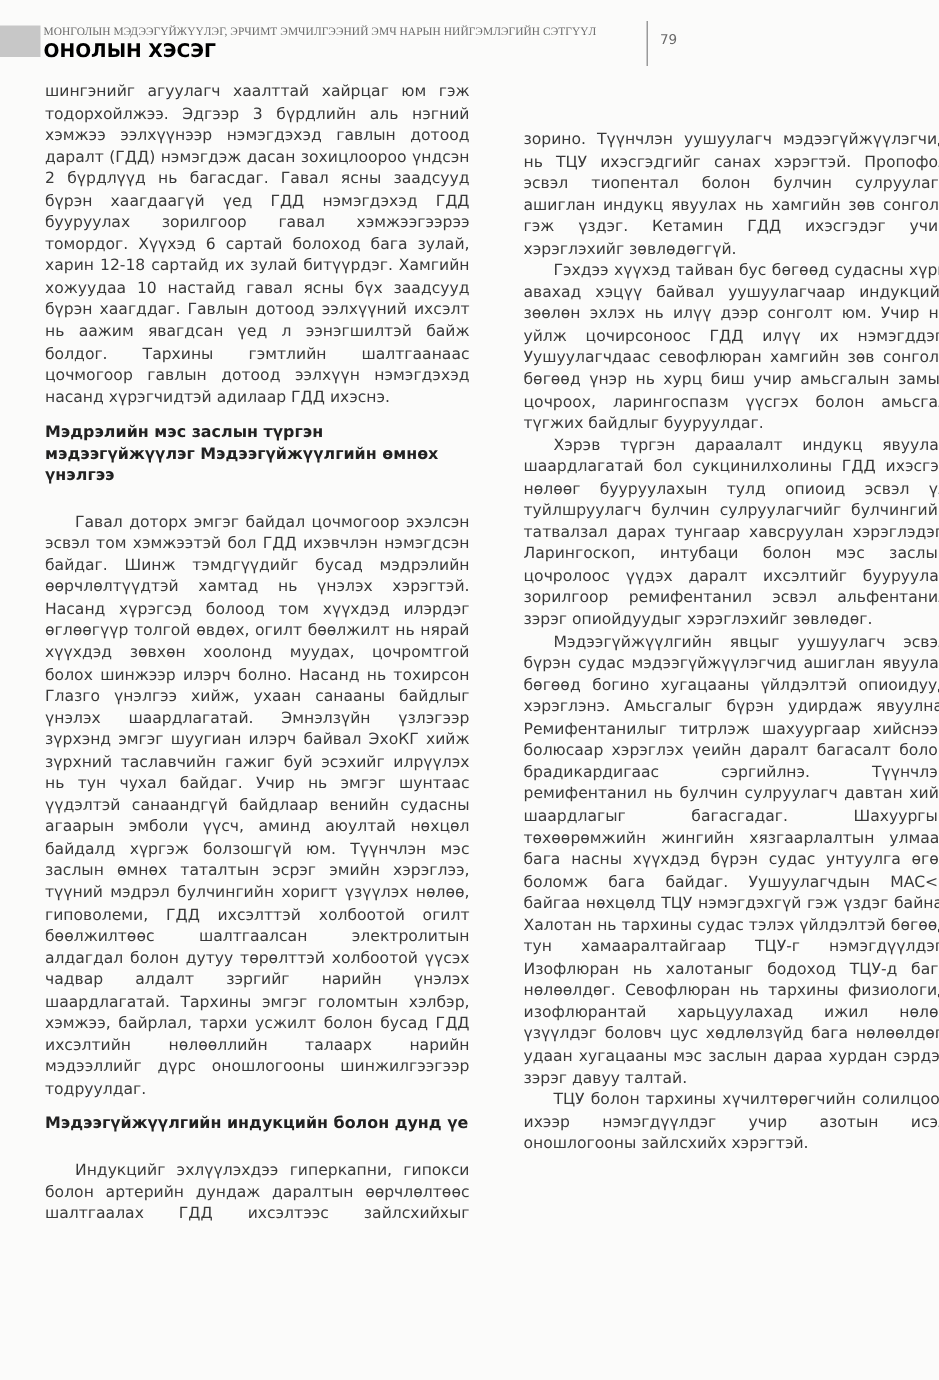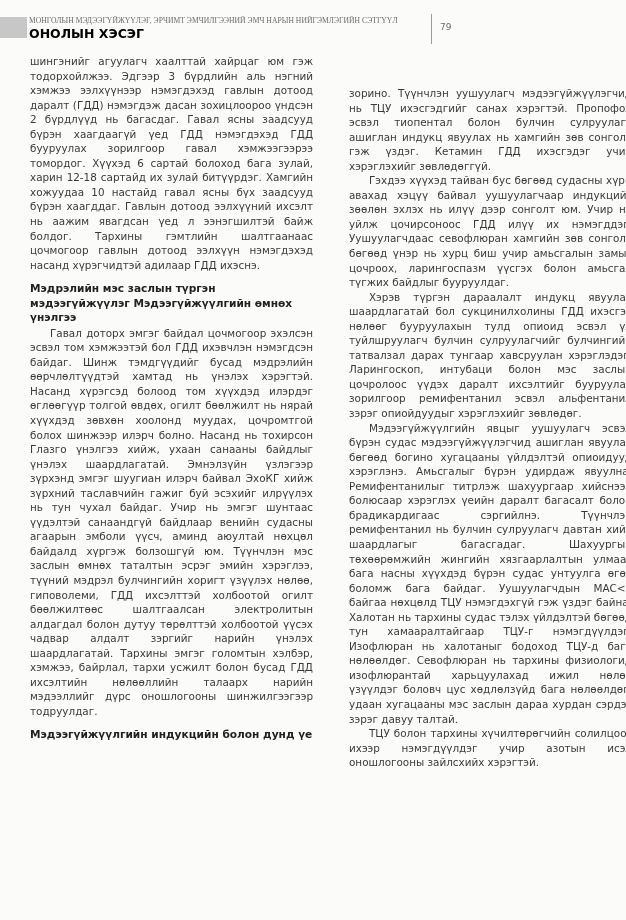--- a/index.html
+++ b/index.html
@@ -12,39 +12,40 @@
   .hdr-journal { position: absolute; left: 29px; top: 16px; font-size: 7.6px; color: #6a6a6a; letter-spacing: 0.05px; white-space: nowrap; font-family: Liberation Serif, serif; }
   .hdr-section { position: absolute; left: 29px; top: 26px; font-size: 12.5px; font-weight: bold; color: #000000; white-space: nowrap; }
   .hdr-divider { position: absolute; left: 431px; top: 14px; width: 1px; height: 30px; background: #9a9a9a; }
   .hdr-page { position: absolute; left: 440px; top: 22px; font-size: 9px; color: #6a6a6a; }
   .col { position: absolute; top: 54px; width: 283px; font-size: 10.4px; line-height: 14.55px; }
   .col.left { left: 30px; }
   .col.right { left: 349px; margin-top: 32px; }
   .col p { margin: 0; text-align: justify; text-align-last: left; hyphens: none; }
   .col p.indent { text-indent: 20px; }
   .col h3 { margin: 5px 0 0 0; font-size: 10.6px; line-height: 14.5px; font-weight: bold; color: #222; }
-  .col h3 + p { margin-top: 1px; }
+  .col h3 + p { margin-top: 16px; }
   .gap { height: 4px; }
 </style>
 </head>
 <body>
 
 <div class="hdr-block"></div>
 <div class="hdr-journal">МОНГОЛЫН МЭДЭЭГҮЙЖҮҮЛЭГ, ЭРЧИМТ ЭМЧИЛГЭЭНИЙ ЭМЧ НАРЫН НИЙГЭМЛЭГИЙН СЭТГҮҮЛ</div>
 <div class="hdr-section">ОНОЛЫН ХЭСЭГ</div>
 <div class="hdr-divider"></div>
 <div class="hdr-page">79</div>
 
 <div class="col left">
   <p>шингэнийг агуулагч хаалттай хайрцаг юм гэж тодорхойлжээ. Эдгээр 3 бүрдлийн аль нэгний хэмжээ ээлхүүнээр нэмэгдэхэд гавлын дотоод даралт (ГДД) нэмэгдэж дасан зохицлоороо үндсэн 2 бүрдлүүд нь багасдаг. Гавал ясны заадсууд бүрэн хаагдаагүй үед ГДД нэмэгдэхэд ГДД бууруулах зорилгоор гавал хэмжээгээрээ томордог. Хүүхэд 6 сартай болоход бага зулай, харин 12-18 сартайд их зулай битүүрдэг. Хамгийн хожуудаа 10 настайд гавал ясны бүх заадсууд бүрэн хаагддаг. Гавлын дотоод ээлхүүний ихсэлт нь аажим явагдсан үед л ээнэгшилтэй байж болдог. Тархины гэмтлийн шалтгаанаас цочмогоор гавлын дотоод ээлхүүн нэмэгдэхэд насанд хүрэгчидтэй адилаар ГДД ихэснэ.</p>
   <div class="gap"></div>
   <h3>Мэдрэлийн мэс заслын түргэн мэдээгүйжүүлэг Мэдээгүйжүүлгийн өмнөх үнэлгээ</h3>
   <p class="indent">Гавал доторх эмгэг байдал цочмогоор эхэлсэн эсвэл том хэмжээтэй бол ГДД ихэвчлэн нэмэгдсэн байдаг. Шинж тэмдгүүдийг бусад мэдрэлийн өөрчлөлтүүдтэй хамтад нь үнэлэх хэрэгтэй. Насанд хүрэгсэд болоод том хүүхдэд илэрдэг өглөөгүүр толгой өвдөх, огилт бөөлжилт нь нярай хүүхдэд зөвхөн хоолонд муудах, цочромтгой болох шинжээр илэрч болно. Насанд нь тохирсон Глазго үнэлгээ хийж, ухаан санааны байдлыг үнэлэх шаардлагатай. Эмнэлзүйн үзлэгээр зүрхэнд эмгэг шуугиан илэрч байвал ЭхоКГ хийж зүрхний таславчийн гажиг буй эсэхийг илрүүлэх нь тун чухал байдаг. Учир нь эмгэг шунтаас үүдэлтэй санаандгүй байдлаар венийн судасны агаарын эмболи үүсч, аминд аюултай нөхцөл байдалд хүргэж болзошгүй юм. Түүнчлэн мэс заслын өмнөх таталтын эсрэг эмийн хэрэглээ, түүний мэдрэл булчингийн хоригт үзүүлэх нөлөө, гиповолеми, ГДД ихсэлттэй холбоотой огилт бөөлжилтөөс шалтгаалсан электролитын алдагдал болон дутуу төрөлттэй холбоотой үүсэх чадвар алдалт зэргийг нарийн үнэлэх шаардлагатай. Тархины эмгэг голомтын хэлбэр, хэмжээ, байрлал, тархи усжилт болон бусад ГДД ихсэлтийн нөлөөллийн талаарх нарийн мэдээллийг дүрс оношлогооны шинжилгээгээр тодруулдаг.</p>
   <div class="gap"></div>
   <h3>Мэдээгүйжүүлгийн индукцийн болон дунд үе</h3>
+  <p class="indent" style="text-align-last: justify;">Индукцийг эхлүүлэхдээ гиперкапни, гипокси болон артерийн дундаж даралтын өөрчлөлтөөс шалтгаалах ГДД ихсэлтээс зайлсхийхыг</p>
 </div>
 
 <div class="col right">
   <p>зорино. Түүнчлэн уушуулагч мэдээгүйжүүлэгчид нь ТЦУ ихэсгэдгийг санах хэрэгтэй. Пропофол эсвэл тиопентал болон булчин сулруулагч ашиглан индукц явуулах нь хамгийн зөв сонголт гэж үздэг. Кетамин ГДД ихэсгэдэг учир хэрэглэхийг зөвлөдөггүй.</p>
   <p class="indent">Гэхдээ хүүхэд тайван бус бөгөөд судасны хүрц авахад хэцүү байвал уушуулагчаар индукцийг зөөлөн эхлэх нь илүү дээр сонголт юм. Учир нь уйлж цочирсоноос ГДД илүү их нэмэгддэг. Уушуулагчдаас севофлюран хамгийн зөв сонголт бөгөөд үнэр нь хурц биш учир амьсгалын замыг цочроох, ларингоспазм үүсгэх болон амьсгал түгжих байдлыг бууруулдаг.</p>
   <p class="indent">Хэрэв түргэн дараалалт индукц явуулах шаардлагатай бол сукцинилхолины ГДД ихэсгэх нөлөөг бууруулахын тулд опиоид эсвэл үл туйлшруулагч булчин сулруулагчийг булчингийн татвалзал дарах тунгаар хавсруулан хэрэглэдэг. Ларингоскоп, интубаци болон мэс заслын цочролоос үүдэх даралт ихсэлтийг бууруулах зорилгоор ремифентанил эсвэл альфентанил зэрэг опиойдуудыг хэрэглэхийг зөвлөдөг.</p>
   <p class="indent">Мэдээгүйжүүлгийн явцыг уушуулагч эсвэл бүрэн судас мэдээгүйжүүлэгчид ашиглан явуулах бөгөөд богино хугацааны үйлдэлтэй опиоидууд хэрэглэнэ. Амьсгалыг бүрэн удирдаж явуулна. Ремифентанилыг титрлэж шахуургаар хийснээр болюсаар хэрэглэх үеийн даралт багасалт болон брадикардигаас сэргийлнэ. Түүнчлэн ремифентанил нь булчин сулруулагч давтан хийх шаардлагыг багасгадаг. Шахуургын төхөөрөмжийн жингийн хязгаарлалтын улмаас бага насны хүүхдэд бүрэн судас унтуулга өгөх боломж бага байдаг. Уушуулагчдын MAC&lt;1 байгаа нөхцөлд ТЦУ нэмэгдэхгүй гэж үздэг байна. Халотан нь тархины судас тэлэх үйлдэлтэй бөгөөд тун хамааралтайгаар ТЦУ-г нэмэгдүүлдэг. Изофлюран нь халотаныг бодоход ТЦУ-д бага нөлөөлдөг. Севофлюран нь тархины физиологид изофлюрантай харьцуулахад ижил нөлөө үзүүлдэг боловч цус хөдлөлзүйд бага нөлөөлдөг, удаан хугацааны мэс заслын дараа хурдан сэрдэг зэрэг давуу талтай.</p>
   <p class="indent">ТЦУ болон тархины хүчилтөрөгчийн солилцоог ихээр нэмэгдүүлдэг учир азотын исэл оношлогооны зайлсхийх хэрэгтэй.</p>
 </div>
 

